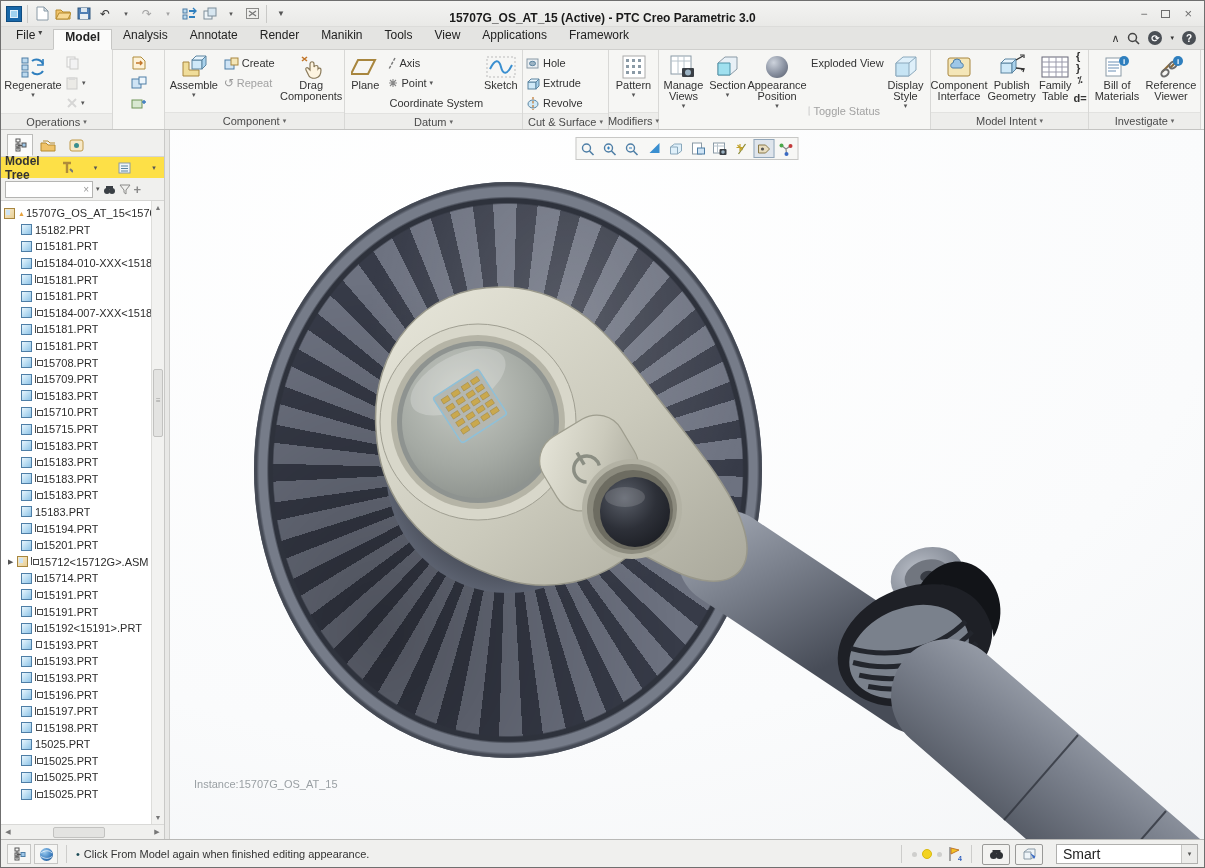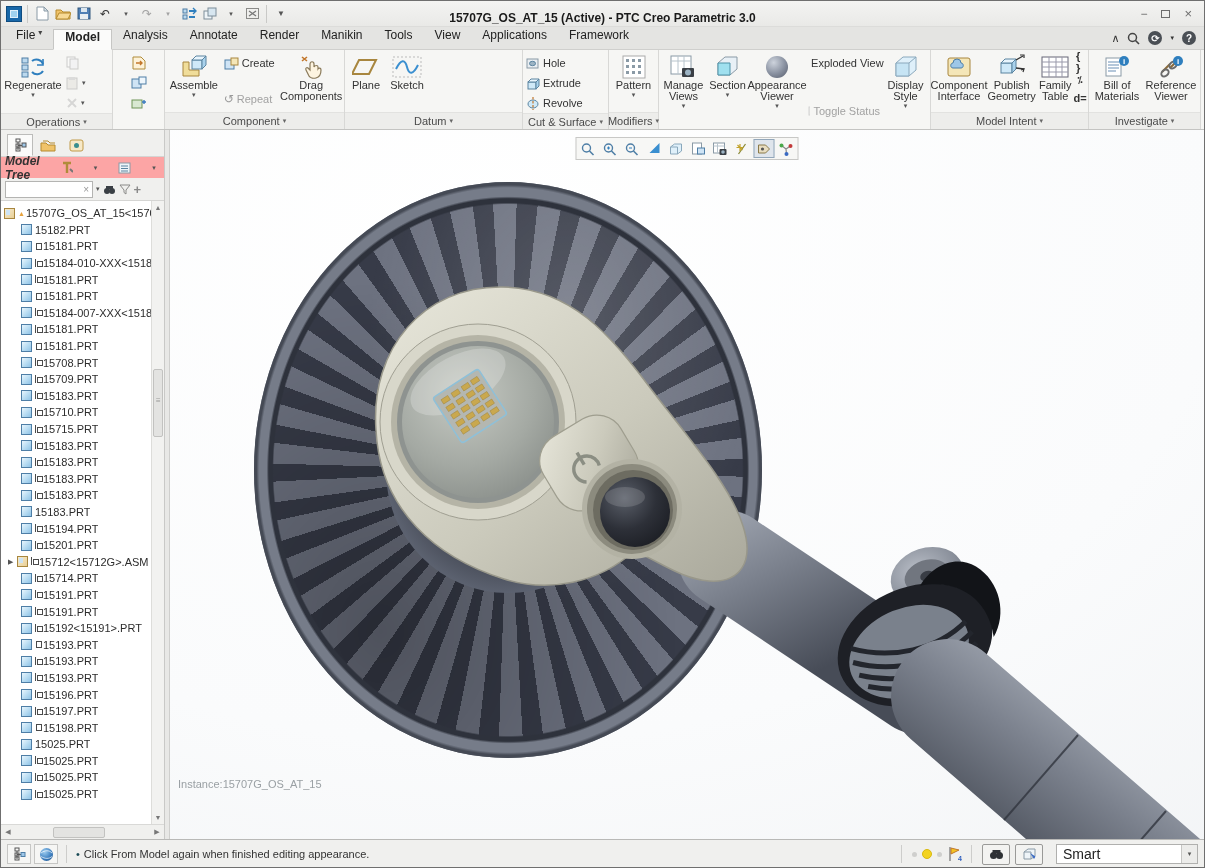--- a/index.html
+++ b/index.html
@@ -39,21 +39,21 @@
   .sb .scaret{font-size:7px;color:#555;}
   .dis{color:#a2a2a2;}
   .dis svg{opacity:.45;filter:grayscale(.8);}
   .glyphbtn{font-size:11px;color:#333;height:18px;display:flex;align-items:center;padding:0 3px;font-weight:bold;}
   
   .mainarea{position:relative;height:709px;display:flex;background:#eceef0;}
   .leftpanel{width:164px;background:#f0f0ee;display:flex;flex-direction:column;border-right:1px solid #c9c9c7;}
   .ptabs{height:26px;display:flex;align-items:flex-end;gap:2px;padding:4px 0 0 6px;}
   .ptab{width:26px;height:22px;display:flex;align-items:center;justify-content:center;border:1px solid transparent;}
   .ptab.active{background:#fbfbfa;border:1px solid #bcbcba;border-bottom-color:#fbfbfa;}
-  .pheader{height:22px;display:flex;align-items:center;gap:21px;padding:0 4px;background:#fca5a5;border-top:1px solid #d5d5d3;font-style:italic;}
+  .pheader{height:22px;display:flex;align-items:center;gap:21px;padding:0 4px;background:#fde047;border-top:1px solid #d5d5d3;}
   .pheader .ptitle{font-size:12px;font-weight:bold;color:#333;}
   .pheader .c{font-size:7px;color:#555;}
   .psearch{height:22px;display:flex;align-items:center;gap:3px;padding:0 4px;}
   .searchbox{width:88px;height:17px;background:#fff;border:1px solid #b4b4b2;display:flex;align-items:center;justify-content:flex-end;padding-right:3px;}
   .searchbox .x{color:#999;font-size:10px;}
   .psearch .c{font-size:7px;color:#555;}
   .plus{color:#8a8a8a;font-size:13px;font-weight:bold;}
   .treewrap{flex:1;position:relative;background:#fff;border-top:1px solid #d5d5d3;overflow:hidden;}
   .treelist{position:absolute;left:0;top:4px;right:13px;bottom:0;overflow:hidden;}
   .trow{display:flex;align-items:center;height:16.6px;padding-left:20px;font-size:11px;color:#2c2c2c;white-space:nowrap;overflow:hidden;}
@@ -75,21 +75,21 @@
   .hscroll{height:15px;background:#f0f0ee;border-top:1px solid #d9d9d7;display:flex;align-items:center;}
   .hsbtn{width:14px;text-align:center;color:#777;font-size:7px;}
   .hstrack{flex:1;position:relative;height:11px;}
   .hsthumb{position:absolute;left:38px;width:52px;top:0;height:11px;background:#e3e3e1;border:1px solid #c2c2c0;border-radius:2px;}
   .splitter{width:5px;background:#e8e8e6;border-right:1px solid #cfcfcd;}
   
   .viewport{position:relative;flex:1;overflow:hidden;background:radial-gradient(130% 130% at 30% 15%,#ffffff 0%,#fafbfc 55%,#f0f2f4 100%);}
   .gtoolbar{position:absolute;left:50%;top:7px;transform:translateX(-50%);display:flex;gap:1px;background:#f7f7f5;border:1px solid #c8c8c6;padding:1px;z-index:5;}
   .gbtn{width:21px;height:19px;display:flex;align-items:center;justify-content:center;}
   .gbtn.pressed{background:#dfe5ec;border:1px solid #93a7ba;}
-  .instlabel{position:absolute;left:8px;top:648px;font-size:11px;color:#9aa0a4;z-index:4;}
+  .instlabel{position:absolute;left:24px;top:648px;font-size:11px;color:#9aa0a4;z-index:4;}
   
   .head-base{position:absolute;left:84px;top:52px;width:508px;height:576px;border-radius:50%;background:radial-gradient(closest-side,#515662 0%,#596070 52%,#4b505d 74%,#3d414d 90%,#606674 96%,#6d7380 100%);}
   .head-fins{position:absolute;left:84px;top:52px;width:508px;height:576px;border-radius:50%;background:repeating-conic-gradient(from 2deg,#373b48 0deg 4.4deg,#6d7280 4.4deg 9.47deg);-webkit-mask:radial-gradient(closest-side,transparent 0 40%,#000 41% 93.5%,transparent 94.5%);mask:radial-gradient(closest-side,transparent 0 40%,#000 41% 93.5%,transparent 94.5%);}
   .head-shade{position:absolute;left:84px;top:52px;width:508px;height:576px;border-radius:50%;background:radial-gradient(at 62% 25%,rgba(255,255,255,.16),transparent 45%),radial-gradient(at 25% 78%,rgba(0,0,0,.28),transparent 55%);}
   .head-rim{position:absolute;left:84px;top:52px;width:508px;height:576px;border-radius:50%;background:radial-gradient(closest-side,transparent 0 92.2%,#2e323c 92.8% 94.2%,#767c89 95% 98%,#454a55 99% 100%);}
   .head-dish{position:absolute;left:216px;top:219px;width:244px;height:244px;border-radius:50%;background:radial-gradient(closest-side,#3c414c 0 55%,#4a4f5b 80%,#5c6270 100%);}
   .modelsvg{position:absolute;left:0;top:0;z-index:2;}
   
   .statusbar{height:29px;background:#f0f0ee;border-top:1px solid #b9b9b7;display:flex;align-items:center;padding:0 6px;}
   .stbtn{width:24px;height:20px;border:1px solid #c6c6c4;background:#f6f6f4;display:flex;align-items:center;justify-content:center;margin-right:3px;}
@@ -299,21 +299,21 @@
               <svg width="30" height="26">
                 <path d="M4 8 v14 h16 v-6 h-10 v-8 z" fill="#f0dd9a" stroke="#a8863e"></path>
                 <rect x="13" y="6" width="10" height="9" fill="#cfe9f8" stroke="#5b84a0"></rect>
                 <path d="M13 6 l4 -4 h10 l-4 4 z" fill="#e8f5fd" stroke="#5b84a0"></path>
                 <path d="M23 6 l4 -4 v9 l-4 4 z" fill="#a9d2ec" stroke="#5b84a0"></path>
               </svg>
             </span>
           <span class="blbl">Assemble</span>
           <span class="bcaret">▾</span>
         </div>
-        <div class="scol" style="width:58px;gap:16px;">
+        <div class="scol" style="width:58px;">
           <div class="sb">
               <svg width="15" height="13">
                 <rect x="1" y="3" width="9" height="9" fill="#cfe4f5" stroke="#4e7ea6"></rect>
                 <rect x="7" y="1" width="7" height="7" fill="#f4e6b8" stroke="#a8863e"></rect>
               </svg>
               <span>Create</span>
             </div>
           <div class="sb dis">
               <span style="font-size:12px;color:#9a9a9a;">↺</span>
               <span>Repeat</span>
@@ -337,20 +337,41 @@
 
     <div class="rgroup" style="width:178px;">
       <div class="rbody">
         <div class="bb" style="width:40px;">
           <span class="bicon">
               <svg width="28" height="22">
                 <path d="M7 4 h17 l-7 14 h-17 z" fill="none" stroke="#a8863e" stroke-width="2"></path>
               </svg>
             </span>
           <span class="blbl">Plane</span>
+        </div>
+        <div class="scol" style="width:96px;">
+          <div class="sb">
+              <svg width="10" height="13">
+                <line x1="8" y1="1" x2="2" y2="12" stroke="#777" stroke-width="1.4" stroke-dasharray="3 1.5"></line>
+              </svg>
+              <span>Axis</span>
+            </div>
+          <div class="sb">
+              <svg width="12" height="12">
+                <path d="M6 2 v8 M2 6 h8 M3 3 l6 6 M9 3 l-6 6" stroke="#888" stroke-width="1.1"></path>
+              </svg>
+              <span>Point</span>
+              <span class="scaret">▾</span>
+            </div>
+          <div class="sb">
+              <svg width="13" height="13">
+                <path d="M6 11 V3 M6 11 L1 13 M6 11 l6 -1" stroke="#555" stroke-width="1.3" fill="none"></path>
+              </svg>
+              <span>Coordinate System</span>
+            </div>
         </div>
         <div class="bb" style="width:42px;">
           <span class="bicon">
               <svg width="30" height="24">
                 <rect x="1" y="2" width="28" height="20" fill="none" stroke="#bbb" stroke-dasharray="2 2"></rect>
                 <path d="M4 14 C9 4 13 4 15 12 C17 20 21 20 26 10" fill="none" stroke="#3a8fd0" stroke-width="2"></path>
               </svg>
             </span>
           <span class="blbl">Sketch</span>
         </div>
@@ -453,21 +474,21 @@
                 <defs>
                   <radialGradient id="sph" cx="0.35" cy="0.3" r="0.9">
                     <stop offset="0" stop-color="#cdd3dc"></stop>
                     <stop offset="0.55" stop-color="#8b93a2"></stop>
                     <stop offset="1" stop-color="#5a6170"></stop>
                   </radialGradient>
                 </defs>
                 <circle cx="13" cy="13" r="11" fill="url(#sph)"></circle>
               </svg>
             </span>
-          <span class="blbl"><span>Appearance Viewer</span></span>
+          <span class="blbl"><span>Appearance Position</span></span>
           <span class="bcaret">▾</span>
         </div>
         <div class="scol" style="width:76px;gap:28px;">
           <div class="sb">
               <svg width="14" height="13">
                 <rect x="1" y="6" width="6" height="6" fill="#cfe4f5" stroke="#4e7ea6"></rect>
                 <rect x="7" y="1" width="6" height="6" fill="#eef6fc" stroke="#4e7ea6"></rect>
               </svg>
               <span>Exploded View</span>
             </div>

